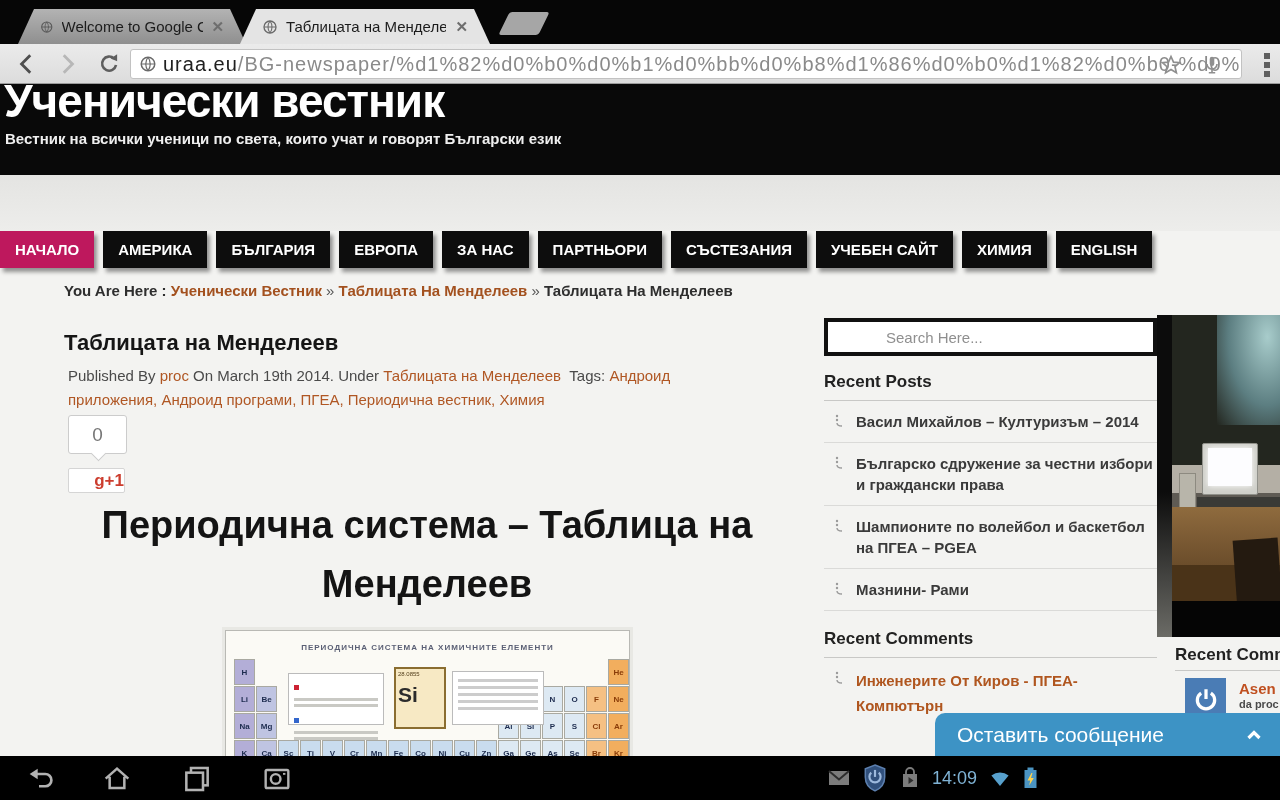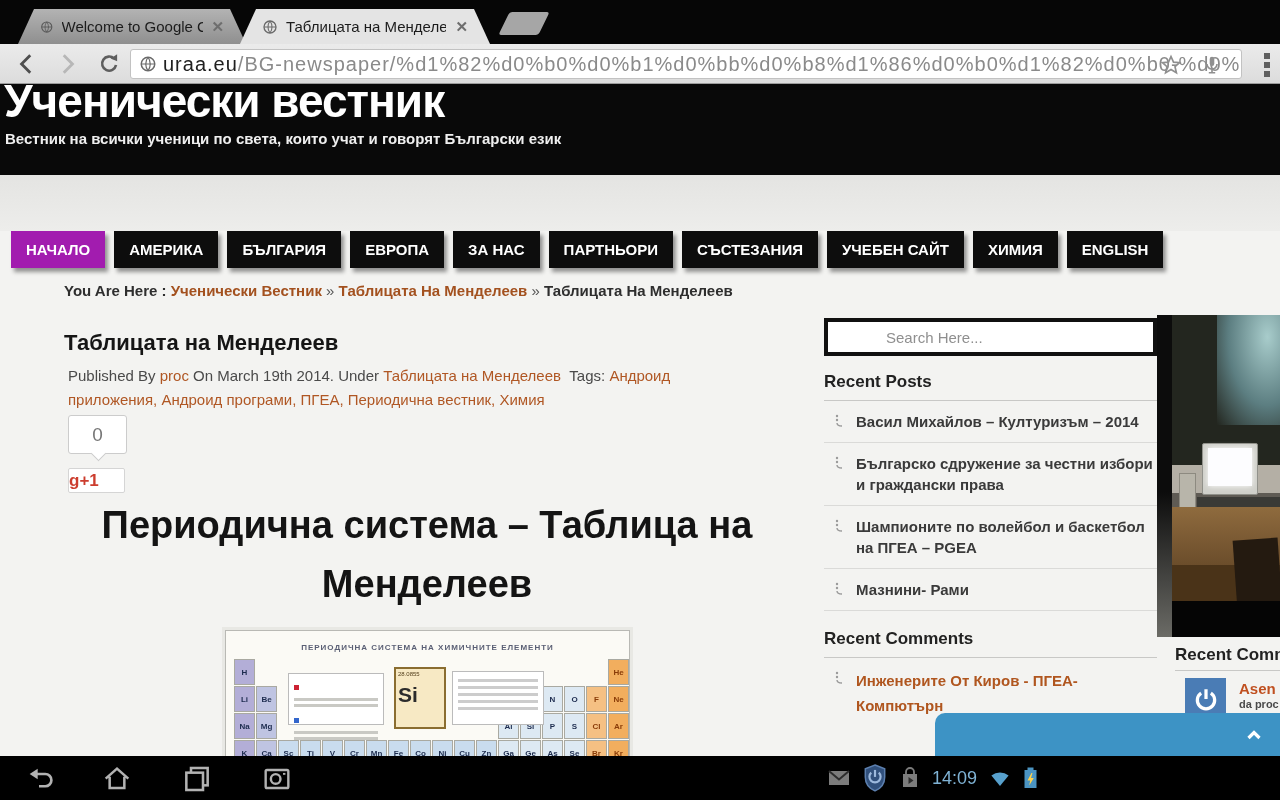--- a/index.html
+++ b/index.html
@@ -38,39 +38,39 @@
   .masthead { position:absolute; left:0; top:0; width:1280px; height:91px; background:#090909; overflow:hidden; }
   .masthead h1 { margin:-10px 0 0 4px; font-size:46px; font-weight:bold; color:#fff; letter-spacing:-1px; }
   .tagline { margin:2px 0 0 5px; font-size:15px; font-weight:bold; color:#efefef; }
   .band { position:absolute; left:0; top:91px; width:1280px; height:56px;
           background:linear-gradient(#e4e4e2,#ededeb); }
 
   .mainnav { position:absolute; left:0; top:147px; height:37px; display:flex; gap:9px; }
   .mainnav a { display:block; height:37px; line-height:37px; padding:0 15px; background:#0d0d0d;
                color:#fff; font-size:15px; font-weight:bold; text-decoration:none; white-space:nowrap;
                box-shadow:3px 4px 4px rgba(0,0,0,0.4); }
-  .mainnav a.active { background:#a21caf;margin-left:11px; }
+  .mainnav a.active { background:#be185d; }
 
   .breadcrumb { position:absolute; left:64px; top:198px; font-size:15px; color:#2e2e2e; font-weight:bold; }
   .breadcrumb .crumb-link { color:#a3511f; }
   .breadcrumb .crumb-sep { color:#555; font-weight:normal; }
 
   .article { position:absolute; left:64px; top:0; width:726px; }
   .post-title { position:absolute; left:0; top:246px; font-size:22px; font-weight:bold; color:#151515; width:726px; }
   .post-meta { position:absolute; left:4px; top:280px; width:680px; font-size:15px; color:#4a4a4a; line-height:24px; }
   .post-meta a, .post-meta .tag { color:#b05724; text-decoration:none; }
   .tag:not(:last-child)::after { content:", "; }
 
   .gplus { position:absolute; left:4px; top:331px; width:60px; }
   .gplus-bubble { width:59px; height:39px; background:#fff; border:1px solid #ccc; border-radius:3px;
                   text-align:center; line-height:37px; font-size:19px; color:#777; position:relative; }
   .gplus-bubble::after { content:""; position:absolute; left:24px; bottom:-6px; width:10px; height:10px;
                   background:#fff; border-right:1px solid #ccc; border-bottom:1px solid #ccc; transform:rotate(45deg); }
   .gplus-btn { margin-top:14px; width:57px; height:25px; background:#fff; border:1px solid #d5d5d5; border-radius:2px;
-               text-align:left; line-height:23px; font-size:17px; font-weight:bold; color:#cc3d2e; }
+               text-align:right; line-height:23px; font-size:17px; font-weight:bold; color:#cc3d2e; }
 
   .post-heading { position:absolute; left:0; top:412px; width:726px; text-align:center;
                   font-size:38px; font-weight:bold; color:#141414; line-height:59px; }
 
   
   .ptable { position:absolute; left:225px; top:546px; width:405px; height:210px;
             background:#fbfaf5; border:1px solid #b9b9b4; box-shadow:0 0 0 3px #e8e8e4; padding:4px 6px; }
   .ptable-title { text-align:center; font-size:8px; font-weight:bold; color:#5a5f74; letter-spacing:1px; margin-top:8px; }
   .ptable-grid { position:absolute; left:8px; top:28px; display:grid;
                  grid-template-columns:repeat(18, 21px); grid-auto-rows:26px; gap:1px; }
@@ -396,20 +396,21 @@
           <path d="M7.5 6.5 A8 8 0 1 0 16.5 6.5" fill="none" stroke="#fff" stroke-width="3"></path>
           <path d="M12 3 V12" stroke="#fff" stroke-width="3"></path>
         </svg>
     </div>
     <div class="rc2-name">Asen</div>
     <div class="rc2-snippet">da proc</div>
   </div>
 </div>
 
 <div class="chatbar">
+  <span class="chatbar-label">Оставить сообщение</span>
   <svg class="chatbar-chevron" width="24" height="24" viewBox="0 0 24 24">
       <path d="M6.5 15 L12 9.5 L17.5 15" fill="none" stroke="#fff" stroke-width="3.2"></path>
     </svg>
 </div>
 
 <div class="sysbar">
   <svg class="sys-icon" style="left:24px" width="34" height="32" viewBox="0 0 24 24">
       <polygon points="9.5,5 3.5,9 9.5,13" fill="#b2b2b2"></polygon>
       <path d="M8 9 H15.2 A4.6 4.6 0 0 1 15.2 18.2 H10.5" fill="none" stroke="#b2b2b2" stroke-width="2"></path>
     </svg>

